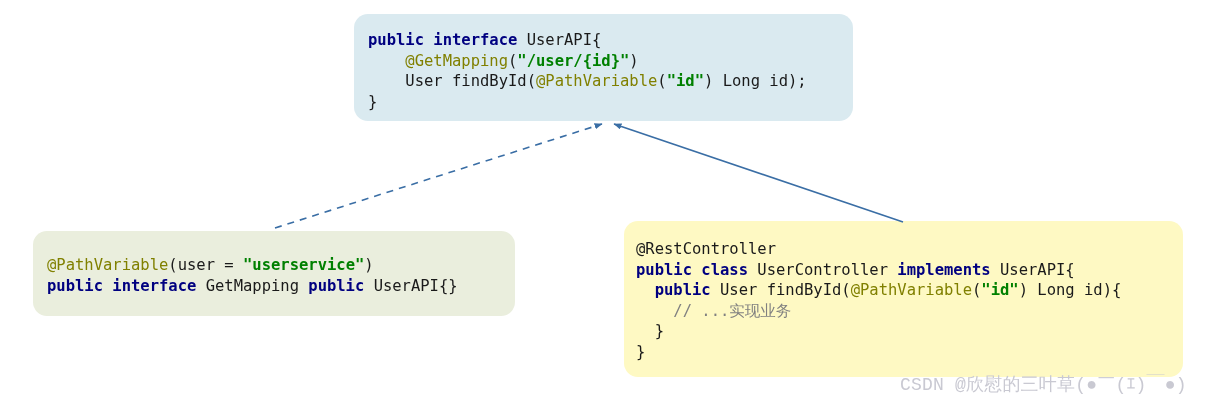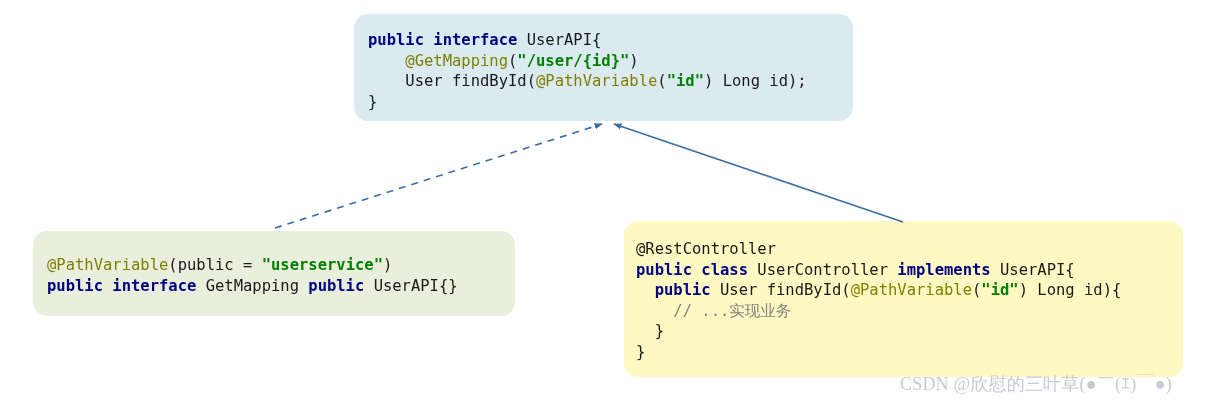--- a/index.html
+++ b/index.html
@@ -74,35 +74,35 @@
     width: 1221px;
     height: 405px;
     pointer-events: none;
   }
 
   
   #watermark {
     position: absolute;
     left: 900px;
     top: 372px;
-    font-family: Liberation Serif, serif;
+    font-family: Liberation Mono, monospace;
     font-size: 18px;
     color: #c9c9d2;
     white-space: pre;
     letter-spacing: 0.2px;
   }
 </style>
 </head>
 <body>
 
 <div id="canvas">
 
   <div class="code-box" id="box-userapi"><span class="code-line"><span class="kw">public interface </span><span class="plain">UserAPI{</span></span><span class="code-line"><span class="plain">    </span><span class="ann">@GetMapping</span><span class="plain">(</span><span class="str">"/user/{id}"</span><span class="plain">)</span></span><span class="code-line"><span class="plain">    User findById(</span><span class="ann">@PathVariable</span><span class="plain">(</span><span class="str">"id"</span><span class="plain">) Long id);</span></span><span class="code-line"><span class="plain">}</span></span></div>
 
-  <div class="code-box" id="box-userclient"><span class="code-line"><span class="ann">@PathVariable</span><span class="plain">(public = </span><span class="str">"userservice"</span><span class="plain">)</span></span><span class="code-line"><span class="kw">public interface </span><span class="plain">GetMapping </span><span class="kw">public </span><span class="plain">UserAPI{}</span></span></div>
+  <div class="code-box" id="box-userclient"><span class="code-line"><span class="ann">@PathVariable</span><span class="plain">(user = </span><span class="str">"userservice"</span><span class="plain">)</span></span><span class="code-line"><span class="kw">public interface </span><span class="plain">GetMapping </span><span class="kw">public </span><span class="plain">UserAPI{}</span></span></div>
 
   <div class="code-box" id="box-usercontroller"><span class="code-line"><span class="plain">@RestController</span></span><span class="code-line"><span class="kw">public class </span><span class="plain">UserController </span><span class="kw">implements </span><span class="plain">UserAPI{</span></span><span class="code-line"><span class="plain">  </span><span class="kw">public </span><span class="plain">User findById(</span><span class="ann">@PathVariable</span><span class="plain">(</span><span class="str">"id"</span><span class="plain">) Long id){</span></span><span class="code-line"><span class="plain">    </span><span class="cmt">// ...实现业务</span></span><span class="code-line"><span class="plain">  }</span></span><span class="code-line"><span class="plain">}</span></span></div>
 
   <svg id="arrows" viewBox="0 0 1221 405" width="1221" height="405">
     <defs>
       <marker id="ahead" markerWidth="9" markerHeight="9" refX="7.5" refY="3.2" orient="auto" markerUnits="userSpaceOnUse">
         <path d="M0,0 L8,3.2 L0,6.4 z" fill="#3a6ea5"></path>
       </marker>
     </defs>
     <line class="arrow-line" stroke="#3a6ea5" stroke-width="1.6" stroke-dasharray="7 6" marker-end="url(#ahead)" x1="275" y1="228" x2="602" y2="124"></line>

